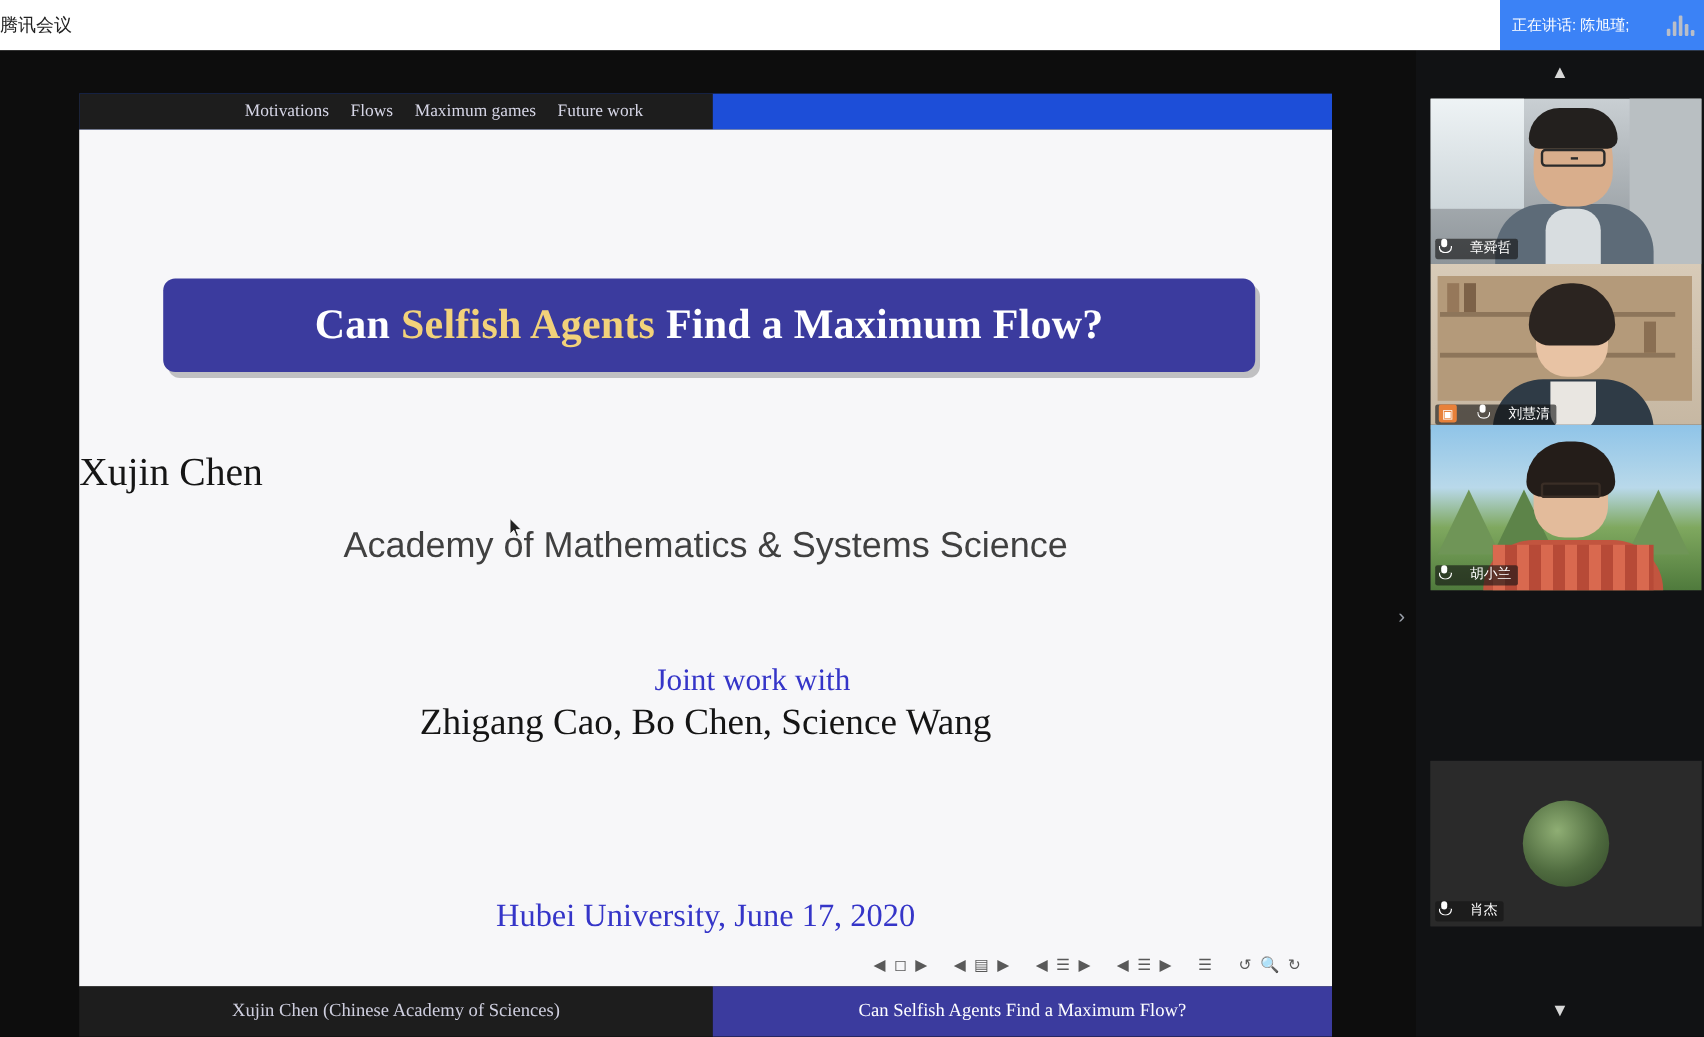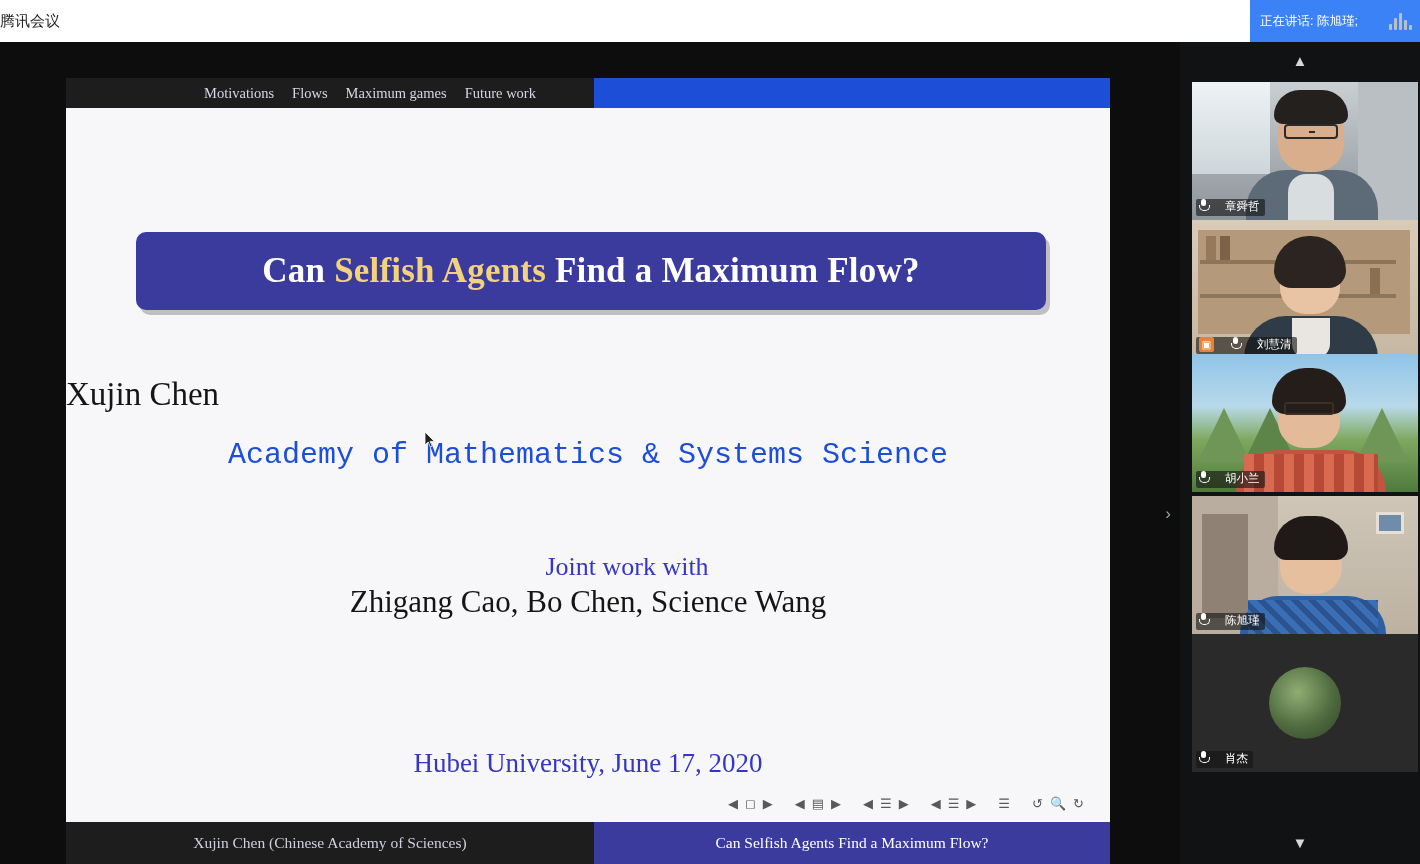--- a/index.html
+++ b/index.html
@@ -91,22 +91,22 @@
 
   .author {
     position: absolute; left: 0; top: 268px; width: 100%;
     text-align: left;
     font-family: "Liberation Serif", serif;
     font-size: 33px; color: #151515;
   }
   .affil {
     position: absolute; left: 0; top: 330px; width: 100%;
     text-align: center;
-    font-family: Liberation Mono, monospace;
-    font-size: 30px; color: #1d4ed8; line-height: 1.15;
+    font-family: Liberation Sans, sans-serif;
+    font-size: 30px; color: #404040; line-height: 1.15;
   }
   .joint-label {
     position: absolute; left: 0; top: 444px; width: 100%;
     text-align: center;
     font-family: "Liberation Serif", serif;
     font-size: 26px; color: #3535c8; margin-left: 39px;
   }
   .joint-names {
     position: absolute; left: 0; top: 476px; width: 100%;
     text-align: center;
@@ -424,35 +424,20 @@
           <div class="head"></div>
             <div class="hair"></div>
             <div class="glass"></div>
         </div>
         <div class="label">
           <span class="mic"></span>
           <span>胡小兰</span>
         </div>
       </div>
 
-      <div class="tile active" style="top:418px">
-        <div class="art t4">
-          <div class="wallA"></div>
-            <div class="door"></div>
-            <div class="pic"></div>
-          <div class="body"></div>
-            <div class="pat"></div>
-          <div class="head"></div>
-            <div class="hair"></div>
-        </div>
-        <div class="label">
-          <span class="mic"></span>
-          <span>陈旭瑾</span>
-        </div>
-      </div>
 
       <div class="tile" style="top:556px">
         <div class="art t5">
           <div class="circle"></div>
         </div>
         <div class="label">
           <span class="mic"></span>
           <span>肖杰</span>
         </div>
       </div>

